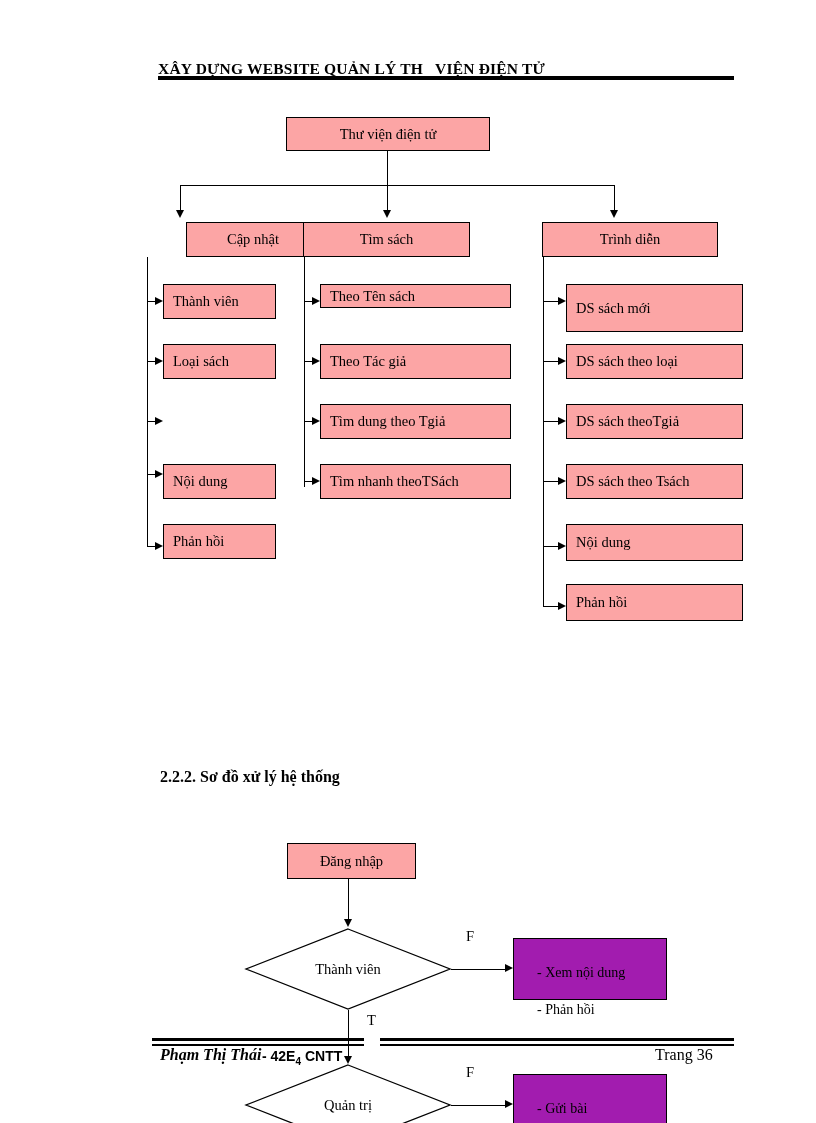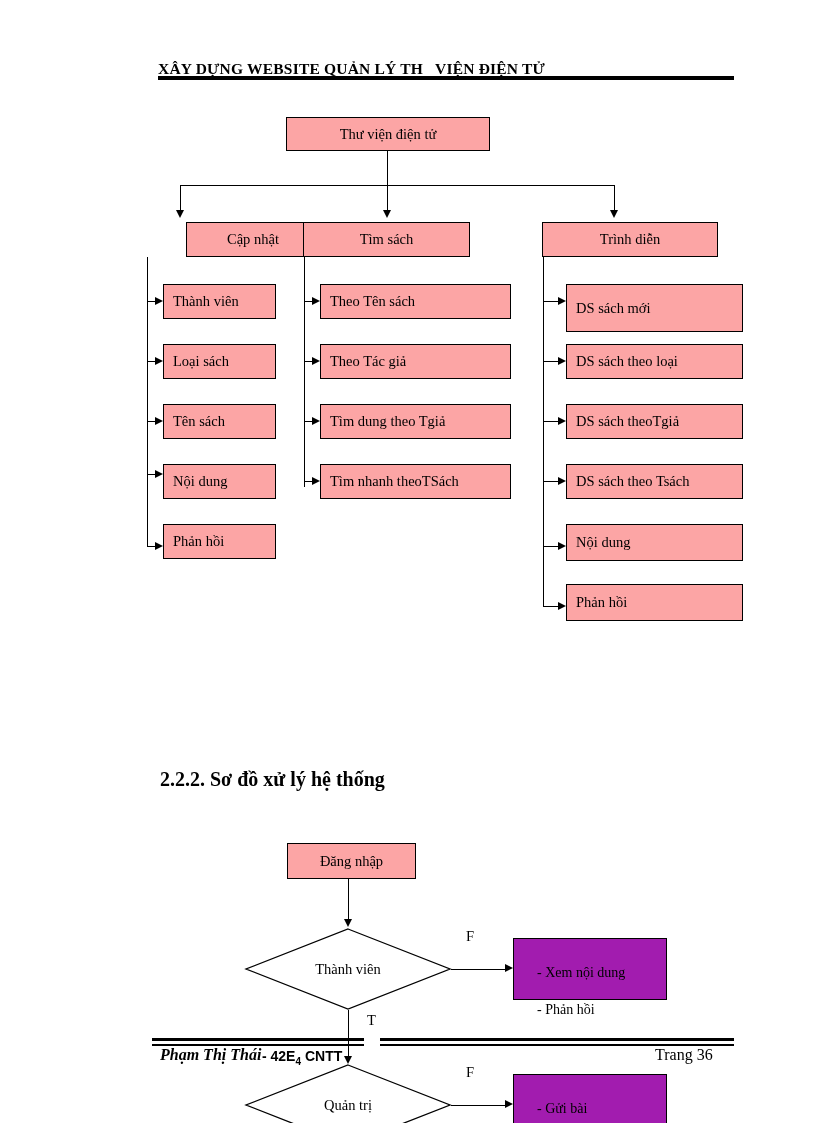--- a/index.html
+++ b/index.html
@@ -54,21 +54,21 @@
     position:absolute;width:0;height:0;
     border-top:4.5px solid transparent;
     border-bottom:4.5px solid transparent;
     border-left:8px solid #000;
   }
 
   
   .sec-head{
     position:absolute;left:160px;top:768px;
     font-family:"Liberation Serif", serif;
-    font-weight:bold;font-size:20px;
+    font-weight:bold;font-size:16px;
     white-space:pre;
   }
 
   
   .diamond{position:absolute;}
   .diamond svg{display:block;overflow:visible;}
   .diamond .dlabel{
     position:absolute;left:0;top:0;width:100%;height:100%;
     display:flex;align-items:center;justify-content:center;
     font-family:"Liberation Serif", serif;font-size:14.5px;
@@ -148,44 +148,41 @@
   </div>
 
   <div class="hline" style="left:147px;top:361px;width:8px;"></div>
   <div class="arr-right" style="left:155px;top:356.5px;"></div>
   <div class="box left" style="left:163px;top:344px;width:113px;height:35px;">
     <span>Loại sách</span>
   </div>
 
   <div class="hline" style="left:147px;top:421px;width:8px;"></div>
   <div class="arr-right" style="left:155px;top:416.5px;"></div>
-  <div class="box left" style="left:163px;top:404px;width:113px;height:35px;">
-    <span>Tên sách</span>
-  </div>
 
   <div class="hline" style="left:147px;top:474px;width:8px;"></div>
   <div class="arr-right" style="left:155px;top:469.5px;"></div>
   <div class="box left" style="left:163px;top:464px;width:113px;height:35px;">
     <span>Nội dung</span>
   </div>
 
   <div class="hline" style="left:147px;top:546px;width:8px;"></div>
   <div class="arr-right" style="left:155px;top:541.5px;"></div>
   <div class="box left" style="left:163px;top:524px;width:113px;height:35px;">
     <span>Phản hồi</span>
   </div>
 
   <div class="box center" style="left:303px;top:222px;width:167px;height:35px;">
     <span>Tìm sách</span>
   </div>
   <div class="vline" style="left:304px;top:257px;height:230px;"></div>
 
   <div class="hline" style="left:304px;top:301px;width:8px;"></div>
   <div class="arr-right" style="left:312px;top:296.5px;"></div>
-  <div class="box left" style="left:320px;top:284px;width:191px;height:35px;">
+  <div class="box left" style="left:320px;top:284px;width:191px;height:24px;">
     <span>Theo Tên sách</span>
   </div>
 
   <div class="hline" style="left:304px;top:361px;width:8px;"></div>
   <div class="arr-right" style="left:312px;top:356.5px;"></div>
   <div class="box left" style="left:320px;top:344px;width:191px;height:35px;">
     <span>Theo Tác giả</span>
   </div>
 
   <div class="hline" style="left:304px;top:421px;width:8px;"></div>

